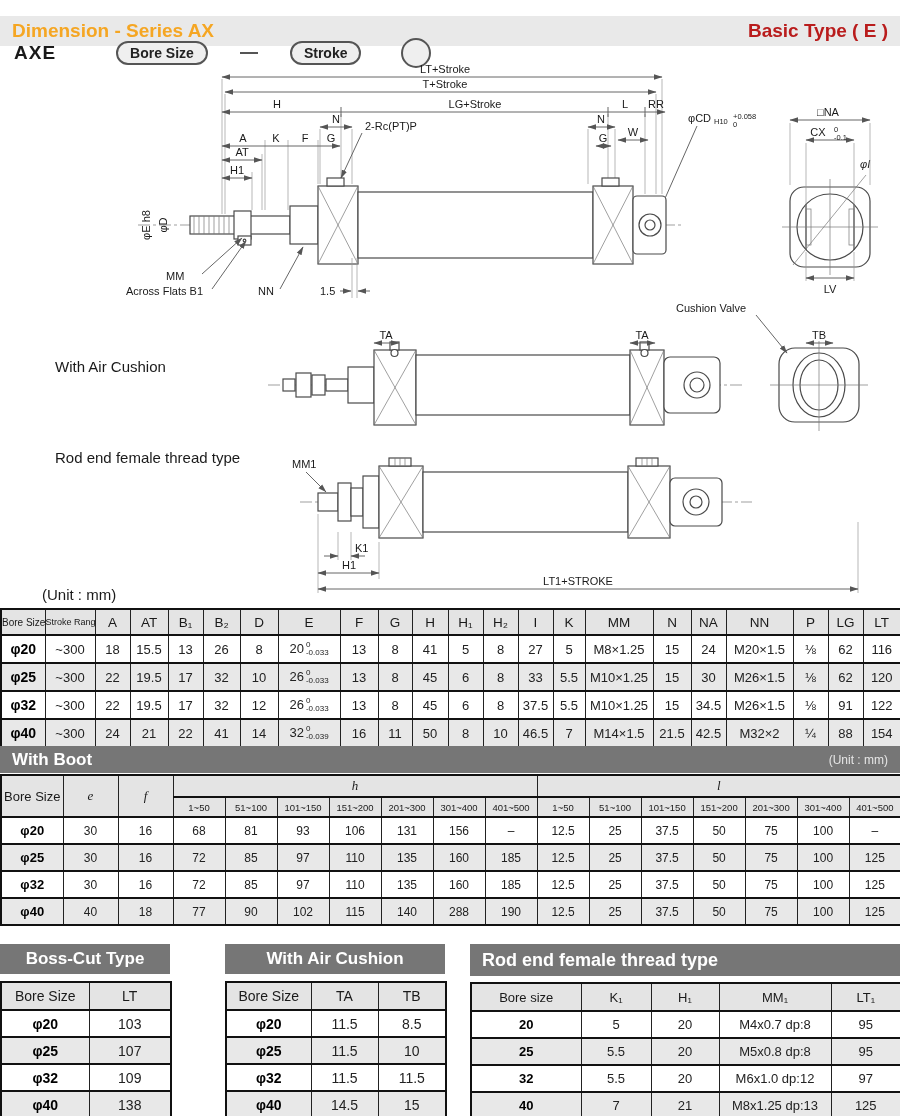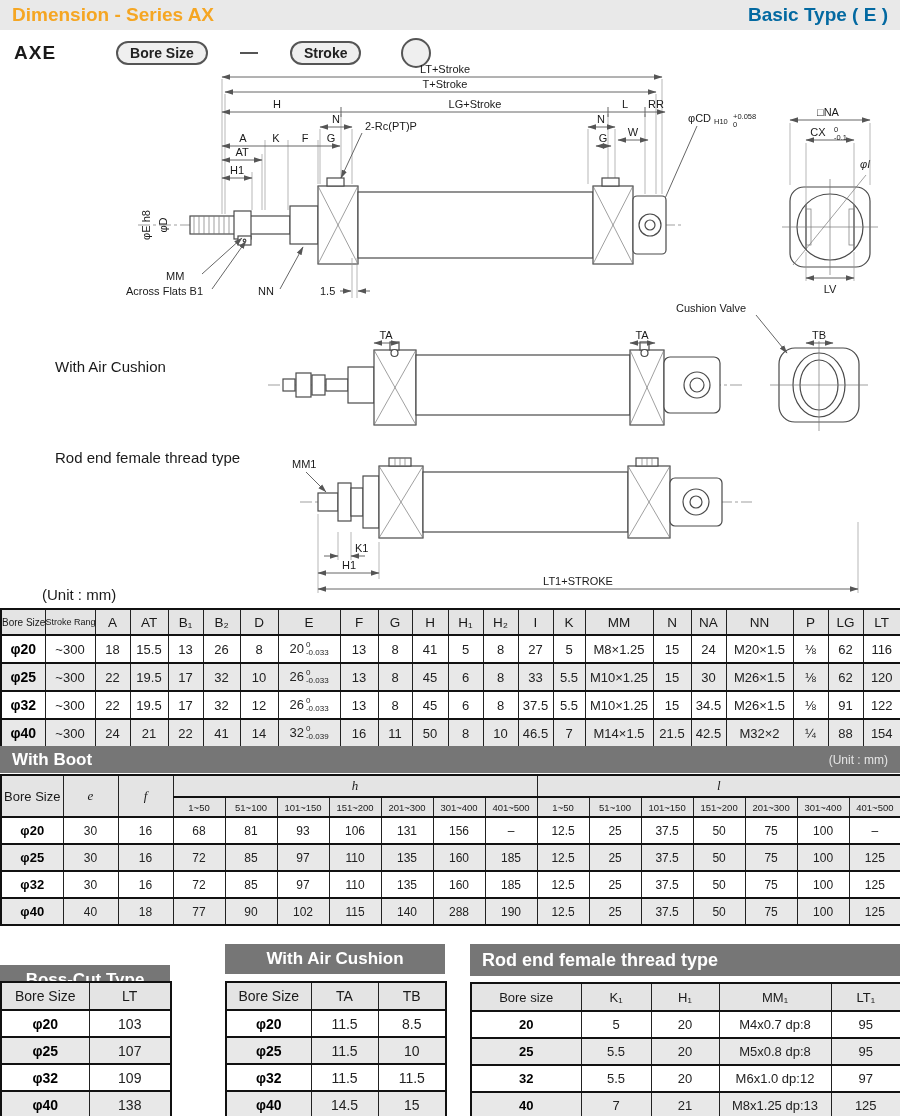--- a/index.html
+++ b/index.html
@@ -1,22 +1,22 @@
 <!DOCTYPE html>
 <html><head>
 <meta charset="utf-8">
 <style>
   html,body{margin:0;padding:0;background:#fff;}
   .page{position:relative;width:900px;height:1116px;background:#fff;overflow:hidden;
         font-family:"Liberation Sans","DejaVu Sans",sans-serif;color:#1a1a1a;}
   
-  .topbar{position:absolute;top:0;left:0;width:900px;height:30px;background:#e9e9e9;
+  .topbar{position:absolute;top:16px;left:0;width:900px;height:30px;background:#e9e9e9;
           display:flex;justify-content:space-between;align-items:center;padding:0 12px;box-sizing:border-box;}
   .topbar .title{color:#F5A623;font-weight:bold;font-size:19px;}
-  .topbar .subtitle{color:#0369a1;font-weight:bold;font-size:19px;}
+  .topbar .subtitle{color:#b91c1c;font-weight:bold;font-size:19px;}
   
   .model-row{position:absolute;top:38px;left:14px;display:flex;align-items:center;gap:32px;}
   .model-code{font-size:19px;font-weight:bold;letter-spacing:1px;margin-right:28px;}
   .pill{border:2px solid #555;border-radius:14px;padding:2px 12px;font-size:14px;font-weight:bold;
         color:#222;background:#efefef;}
   .connector{width:18px;height:2px;background:#555;}
   .order-circle{width:26px;height:26px;border:2px solid #555;border-radius:50%;background:#efefef;margin-left:8px;}
   
   svg.drawings{position:absolute;top:62px;left:0;}
   svg .dim{stroke:#666;stroke-width:1;fill:none;}
@@ -43,21 +43,21 @@
   .main-table tbody td{height:26px;font-size:13px;}
   .main-table tbody td:first-child{font-size:14px;}
   td.tol-cell .tol{display:inline-flex;flex-direction:column;font-size:8px;line-height:8px;
       margin-left:2px;vertical-align:middle;text-align:left;}
   td.tol-cell .tol i{font-style:normal;}
   
   .section-bar{position:absolute;background:#767676;color:#fff;font-weight:bold;
       display:flex;align-items:center;justify-content:space-between;padding:0 12px;box-sizing:border-box;}
   .section-bar .unit-light{color:#e6e6e6;font-size:12px;font-weight:normal;}
   #boot-bar{top:746px;left:0;width:900px;height:27px;font-size:17px;}
-  #bosscut-bar{top:944px;left:0;width:170px;height:30px;font-size:17px;justify-content:center;margin-top:21px;}
+  #bosscut-bar{top:944px;left:0;width:170px;height:30px;font-size:17px;justify-content:center;}
   #aircushion-bar{top:944px;left:225px;width:220px;height:30px;font-size:17px;justify-content:center;}
   #rodend-bar{top:944px;left:470px;width:430px;height:32px;font-size:18px;justify-content:flex-start;}
   
   .boot-table{position:absolute;top:774px;left:0;width:900px;font-size:12px;}
   .boot-table thead tr:first-child th{height:20px;font-size:13px;}
   .boot-table thead tr:nth-child(2) th{height:18px;font-size:9.5px;}
   .boot-table thead th.ital{font-family:"Liberation Serif","DejaVu Serif",serif;font-style:italic;font-size:14px;}
   .boot-table tbody td{height:25px;}
   .boot-table tbody td:first-child{font-size:13px;}
   

